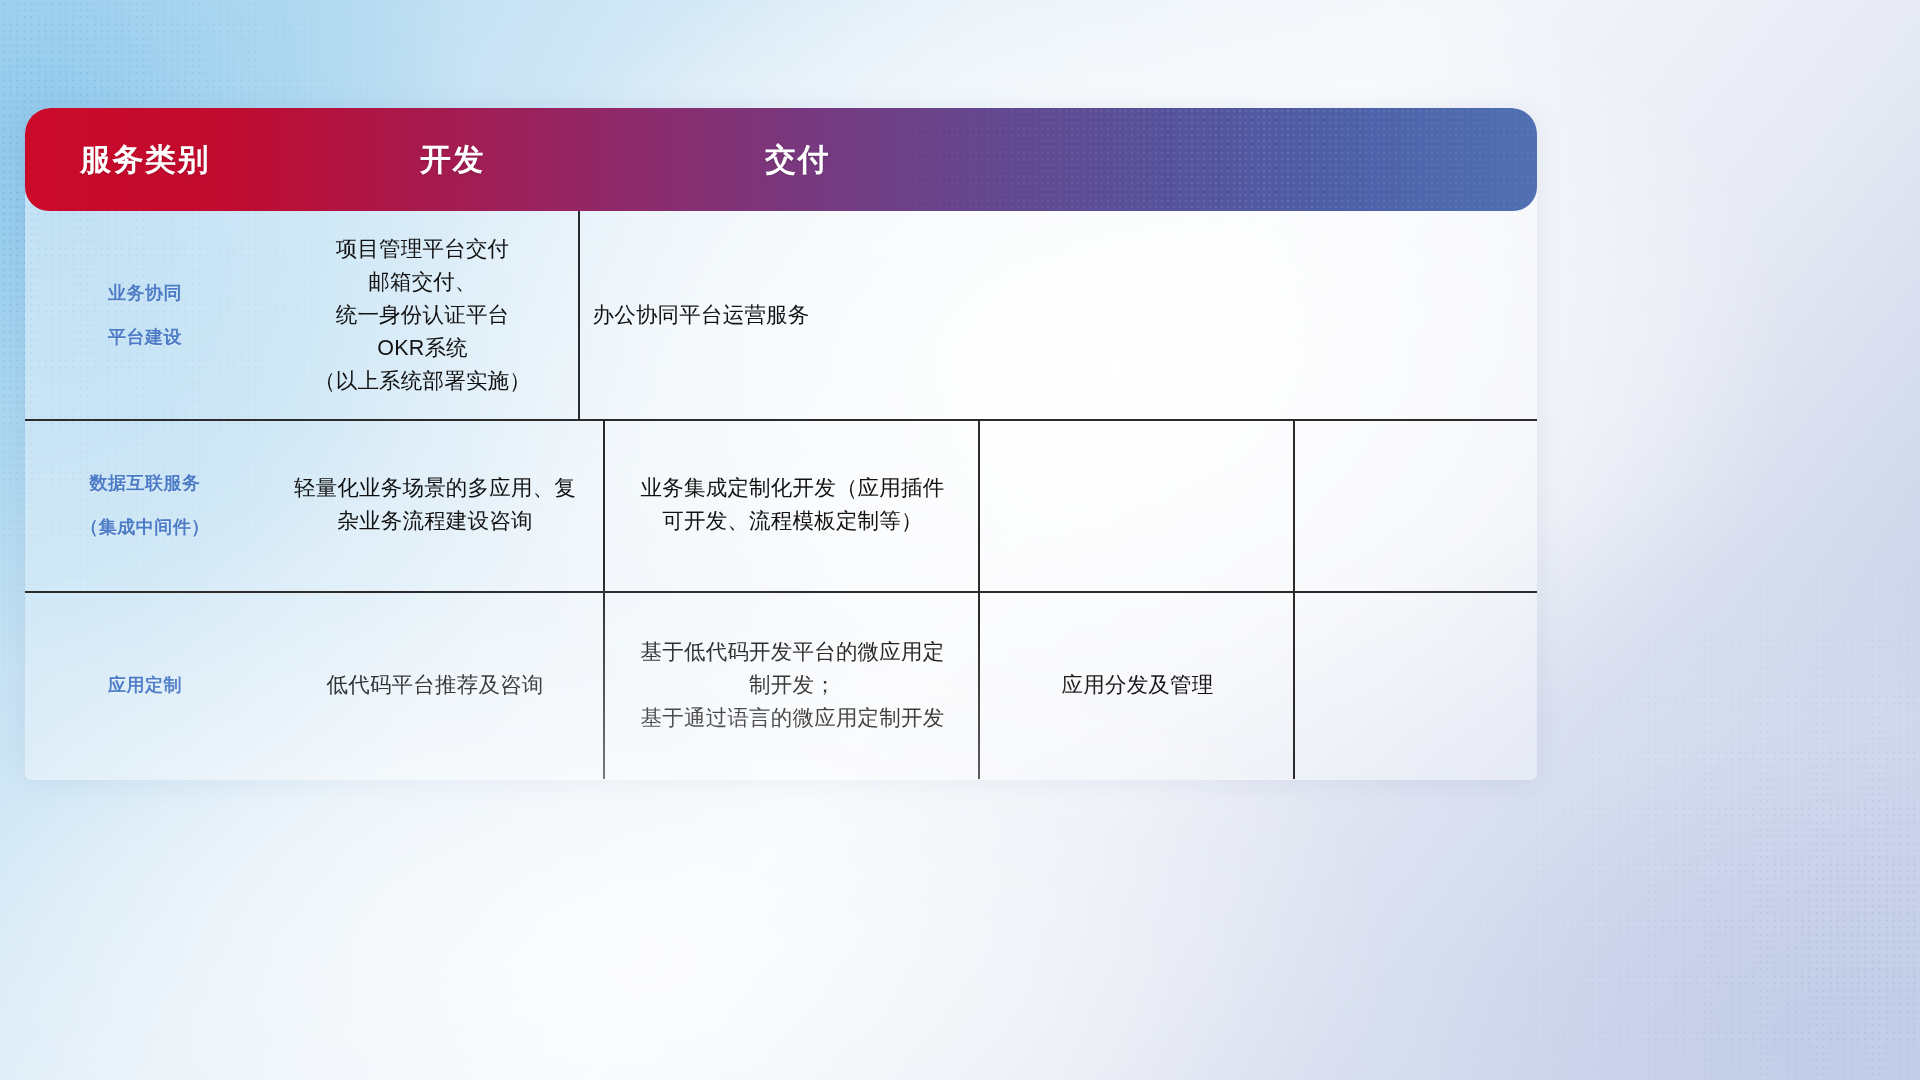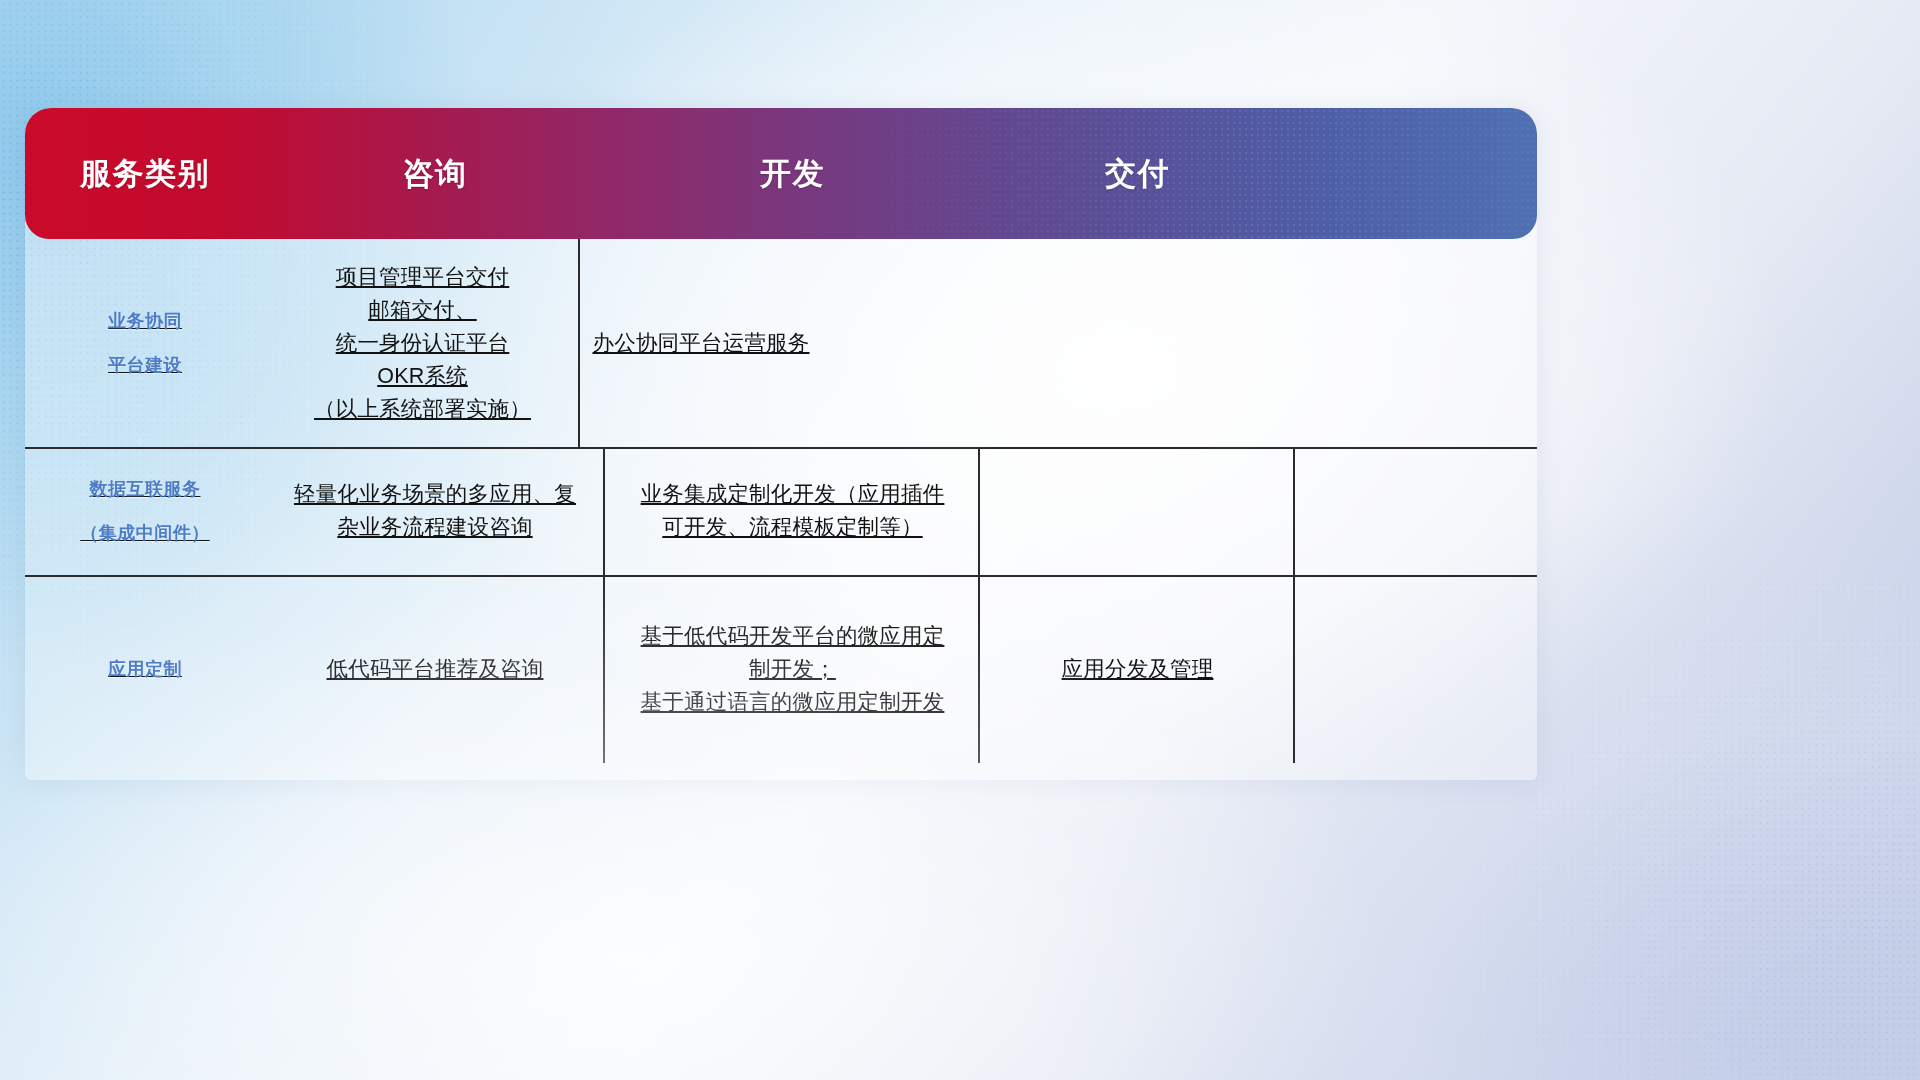--- a/index.html
+++ b/index.html
@@ -58,21 +58,21 @@
     height: 672px;
     border-radius: 26px 26px 6px 6px;
     background: linear-gradient(160deg, rgba(255,255,255,0.46) 0%, rgba(255,255,255,0.30) 40%, rgba(255,255,255,0.38) 100%);
     box-shadow: 0 2px 26px rgba(110,135,180,0.14);
     overflow: hidden;
   }
 
   
   .thead {
     position: relative;
-    height: 131px;
+    height: 103px;
     border-radius: 24px;
     background: linear-gradient(90deg,
         #cb0a2a 0%,
         #c10b2f 13%,
         #a61a4e 27%,
         #8e2a6b 40%,
         #77397f 52%,
         #63478f 64%,
         #55539c 76%,
         #4d61a9 88%,
@@ -104,21 +104,21 @@
 
   
   .tbody {
     position: relative;
   }
   .trow {
     display: flex;
     position: relative;
   }
   .trow.r1 { height: 208px; }
-  .trow.r2 { height: 128px; }
+  .trow.r2 { height: 172px; }
   .trow.r3 { height: 188px; }
 
   .trow + .trow::before {
     content: "";
     position: absolute;
     left: 0;
     top: 0;
     width: 100%;
     height: 2px;
     background: #2b2b2b;
@@ -130,21 +130,20 @@
     align-items: center;
     justify-content: center;
     padding: 4px 10px;
     box-sizing: border-box;
     text-align: center;
     color: #121212;
     font-size: 21.5px;
     line-height: 33px;
     letter-spacing: 0.2px;
     white-space: pre-line;
-    text-decoration: underline;
   }
   
   .td.rule-right::after {
     content: "";
     position: absolute;
     right: 0;
     top: 0;
     width: 2px;
     height: 100%;
     background: #2b2b2b;
@@ -169,21 +168,20 @@
 </style>
 </head>
 <body>
 
 <div class="stage">
 
   <div class="panel">
 
     <div class="thead">
       <div class="th c-cat">服务类别</div>
-      <div class="th c-con">咨询</div>
       <div class="th c-dev">开发</div>
       <div class="th c-del">交付</div>
     </div>
 
     <div class="tbody">
 
       <div class="trow r1">
         <div class="td c-cat">
           <span class="cat-label">业务协同
 平台建设</span>

